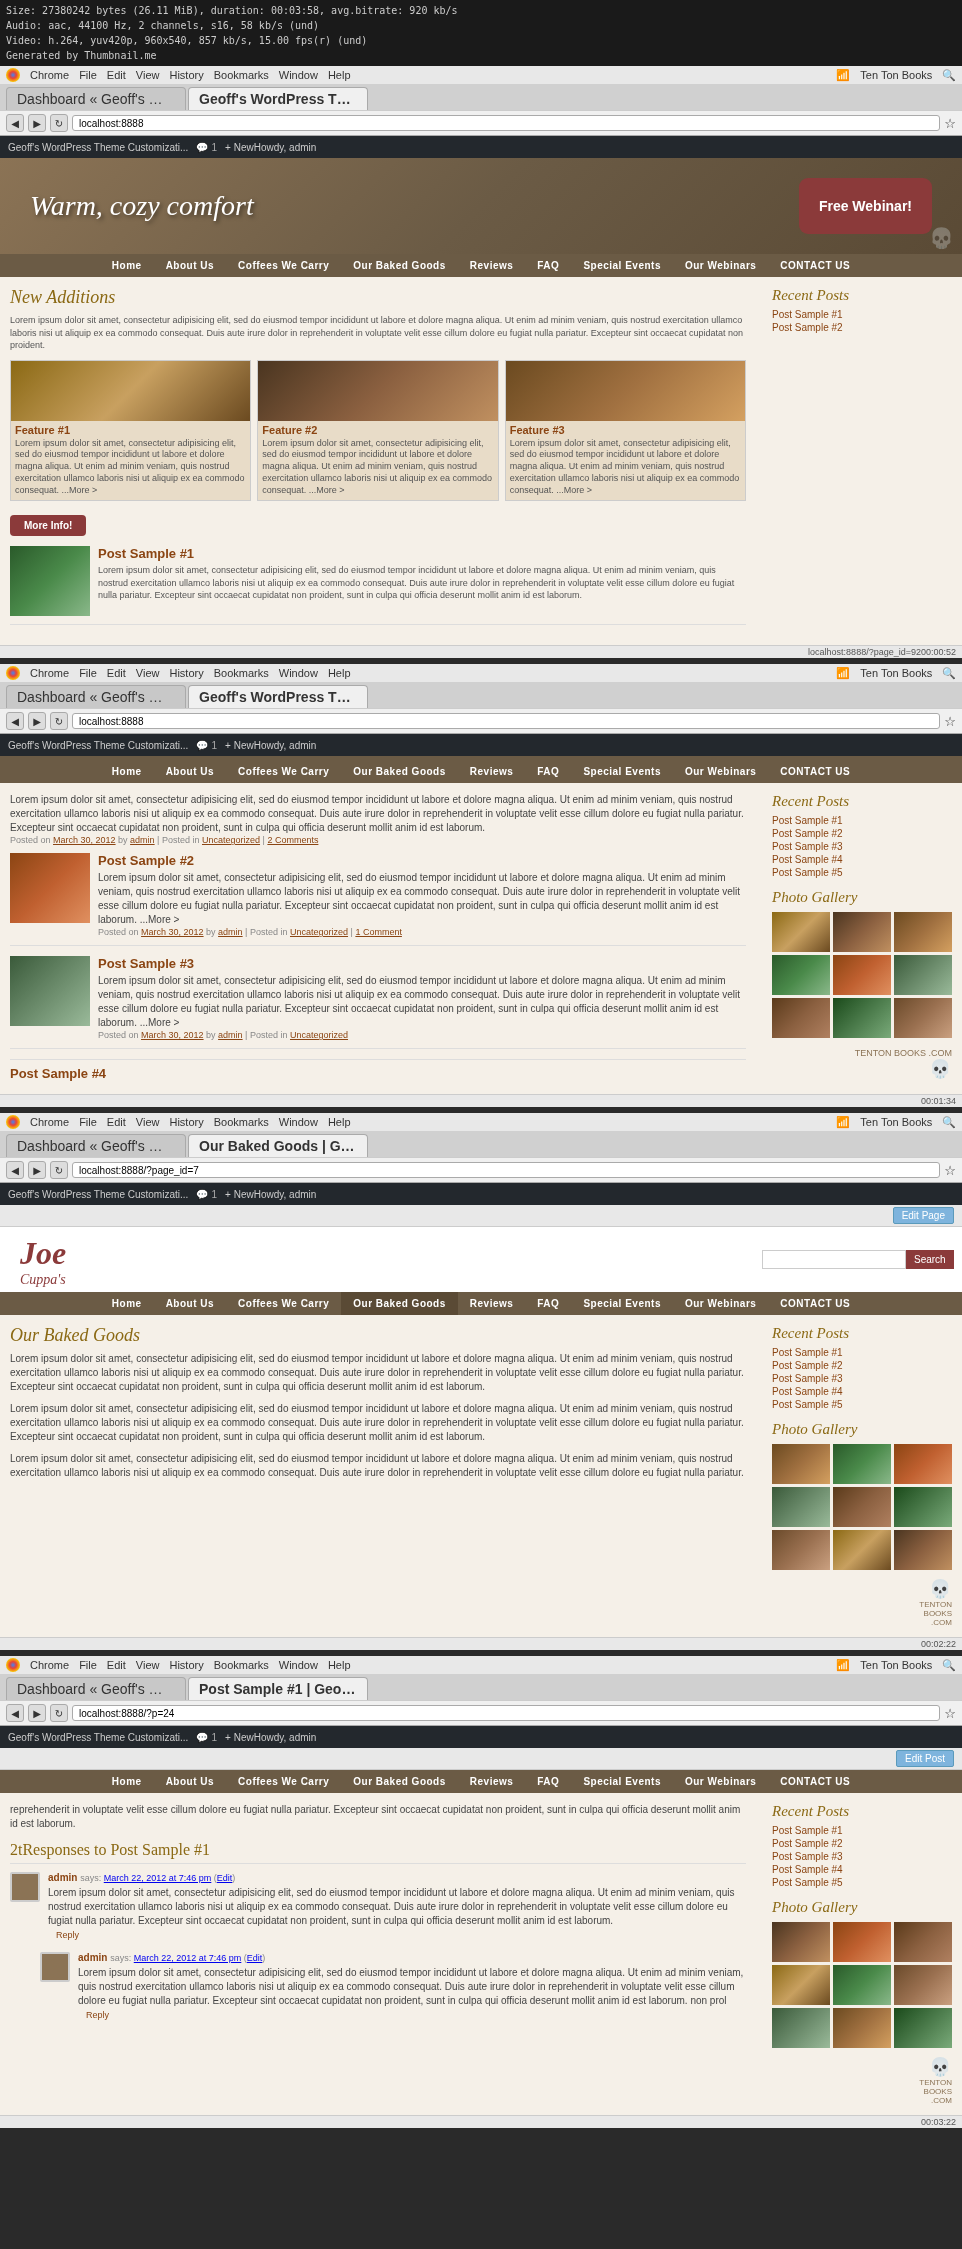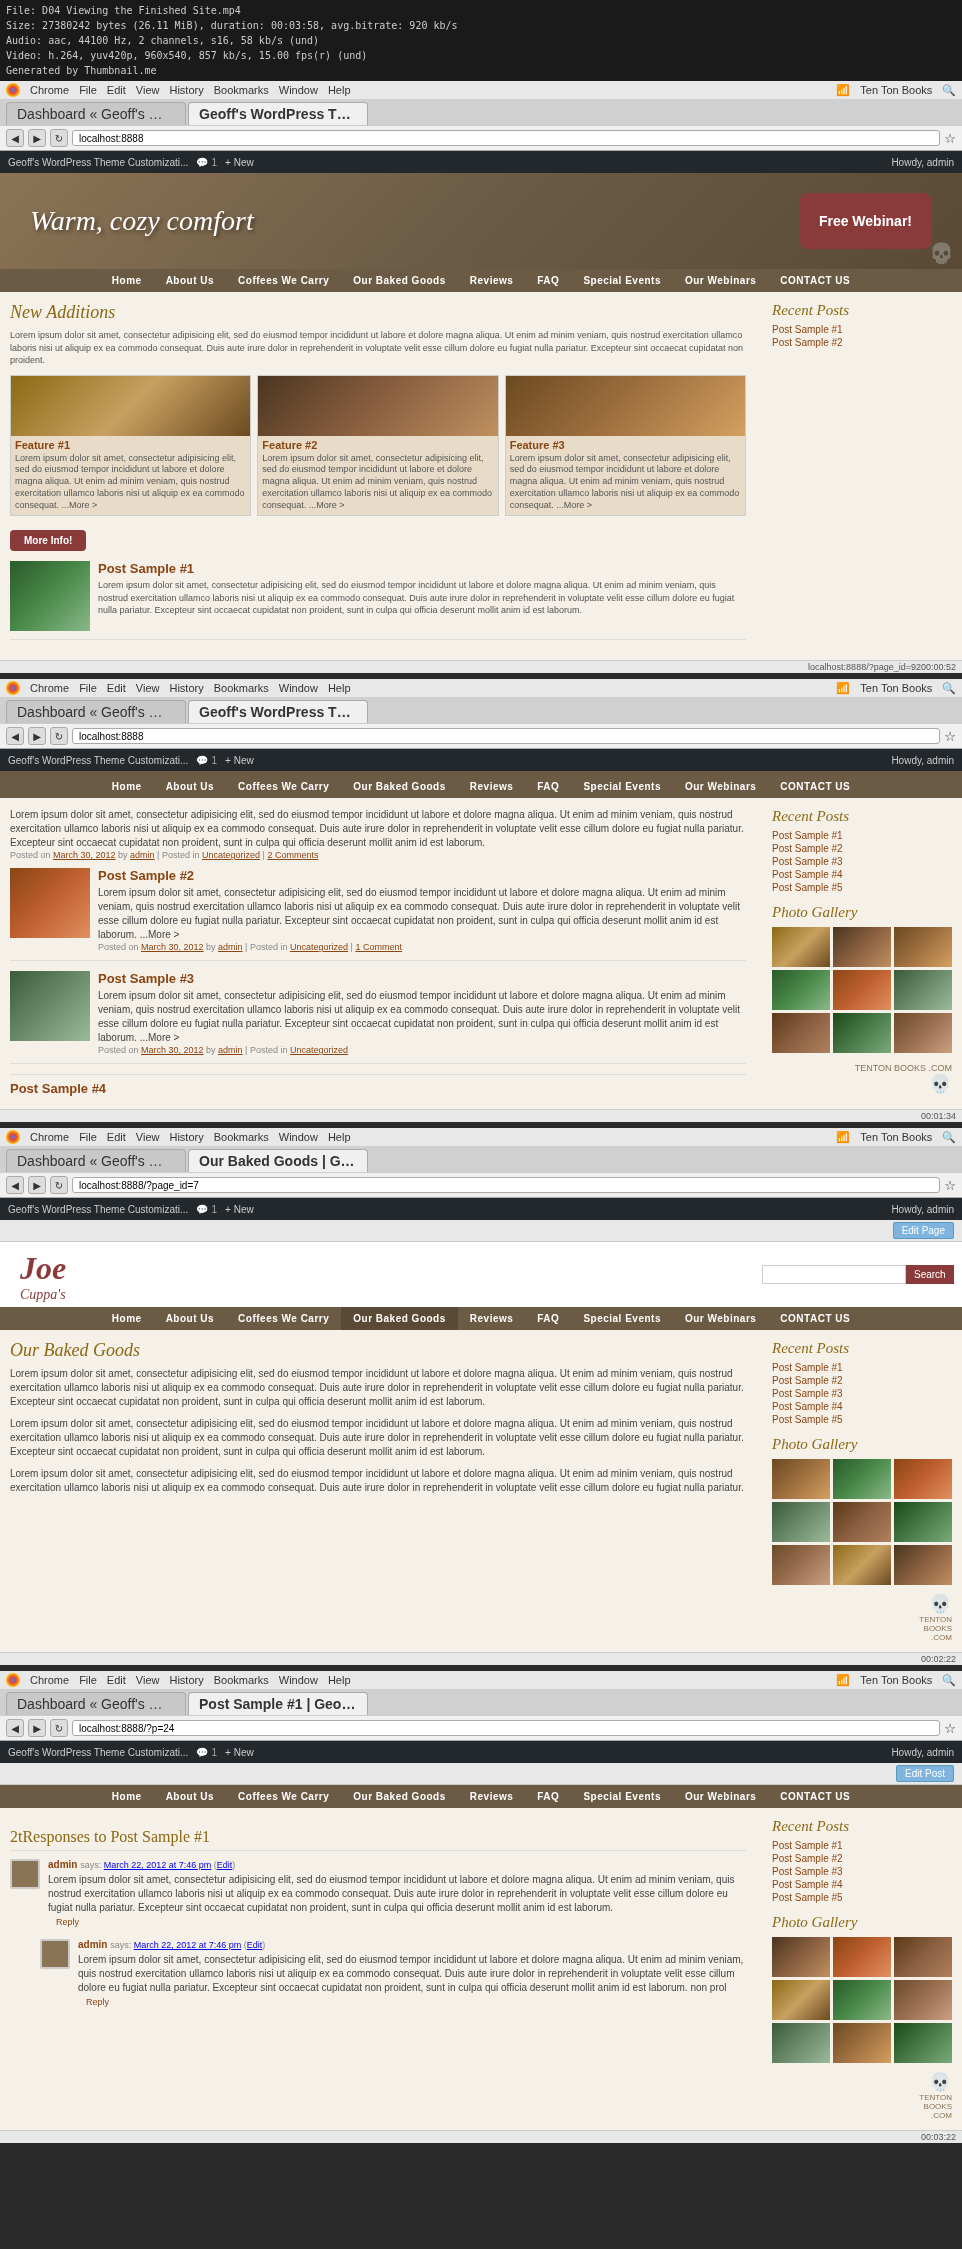--- a/index.html
+++ b/index.html
@@ -114,21 +114,21 @@
       justify-content: flex-end;
     }
 
     .wp-admin-bar {
       background: #23282d;
       color: #ccc;
       font-size: 10px;
       padding: 2px 8px;
       display: flex;
       align-items: center;
-      justify-content: space-between;
+      justify-content: flex-start;
       height: 22px;
     }
 
     .wp-admin-bar-left {
       display: flex;
       align-items: center;
       gap: 8px;
     }
 
     .wp-admin-bar-right {
@@ -468,21 +468,20 @@
       font-size: 10px;
       border-radius: 2px;
       cursor: pointer;
       color: white;
     }
   </style>
 </head>
 <body>
 
 <div class="video-info-bar">
-  <div>File: D04 Viewing the Finished Site.mp4</div>
   <div>Size: 27380242 bytes (26.11 MiB), duration: 00:03:58, avg.bitrate: 920 kb/s</div>
   <div>Audio: aac, 44100 Hz, 2 channels, s16, 58 kb/s (und)</div>
   <div>Video: h.264, yuv420p, 960x540, 857 kb/s, 15.00 fps(r) (und)</div>
   <div>Generated by Thumbnail.me</div>
 </div>
 
 <div class="browser-window">
   <div class="browser-chrome">
 
     <div class="browser-menu-bar">
@@ -892,20 +891,21 @@
       <a href="#">Reviews</a>
       <a href="#">FAQ</a>
       <a href="#">Special Events</a>
       <a href="#">Our Webinars</a>
       <a href="#" style="text-transform:uppercase;">CoNTAcT Us</a>
     </div>
 
     <div class="main-layout">
       <div class="main-content">
 
+        <p class="text-content" style="margin-bottom:10px;">reprehenderit in voluptate velit esse cillum dolore eu fugiat nulla pariatur. Excepteur sint occaecat cupidatat non proident, sunt in culpa qui officia deserunt mollit anim id est laborum.</p>
 
         <div class="comment-section">
           <div class="comment-title">2tResponses to Post Sample #1</div>
 
           <div class="comment-item">
             <div class="comment-avatar"></div>
             <div class="comment-body">
               <span class="comment-author">admin</span>
               <span class="comment-meta">
                 says: <a href="#">March 22, 2012 at 7:46 pm</a>

